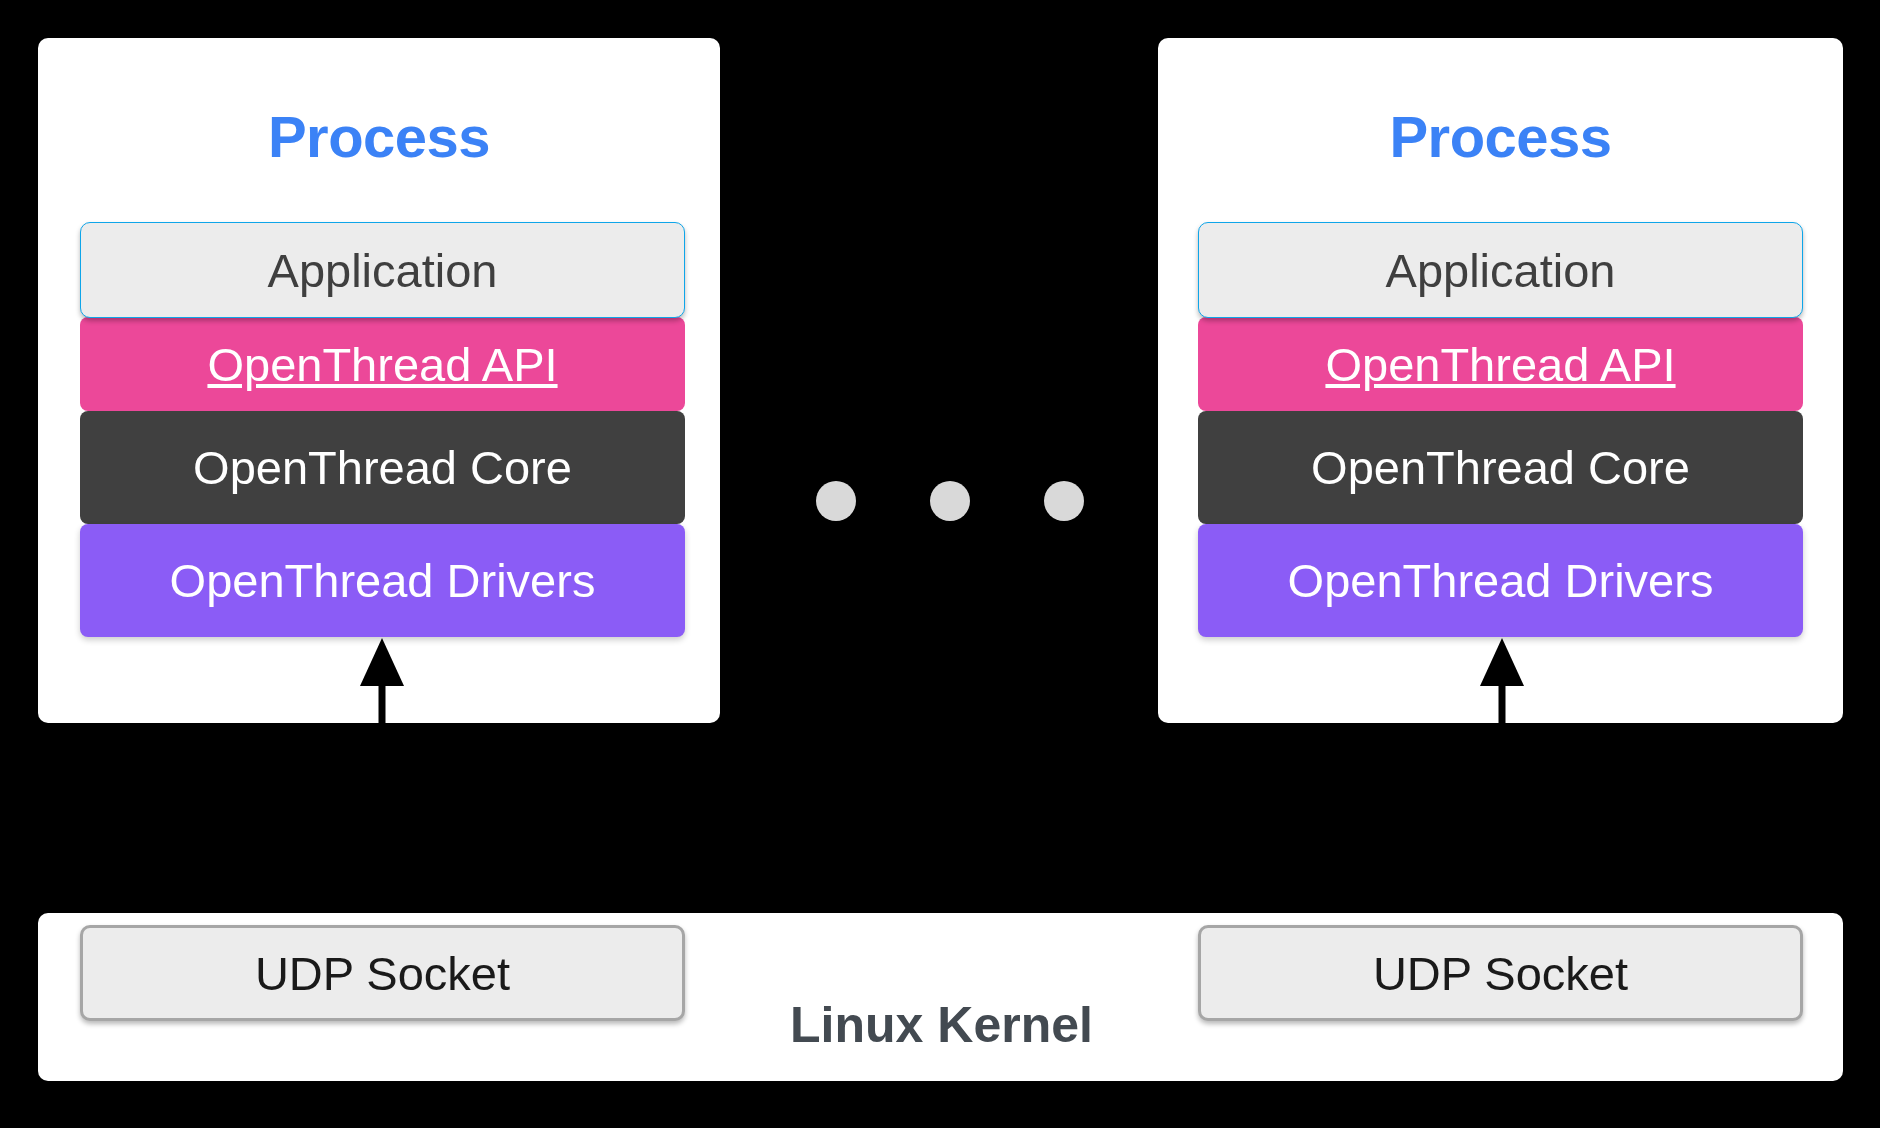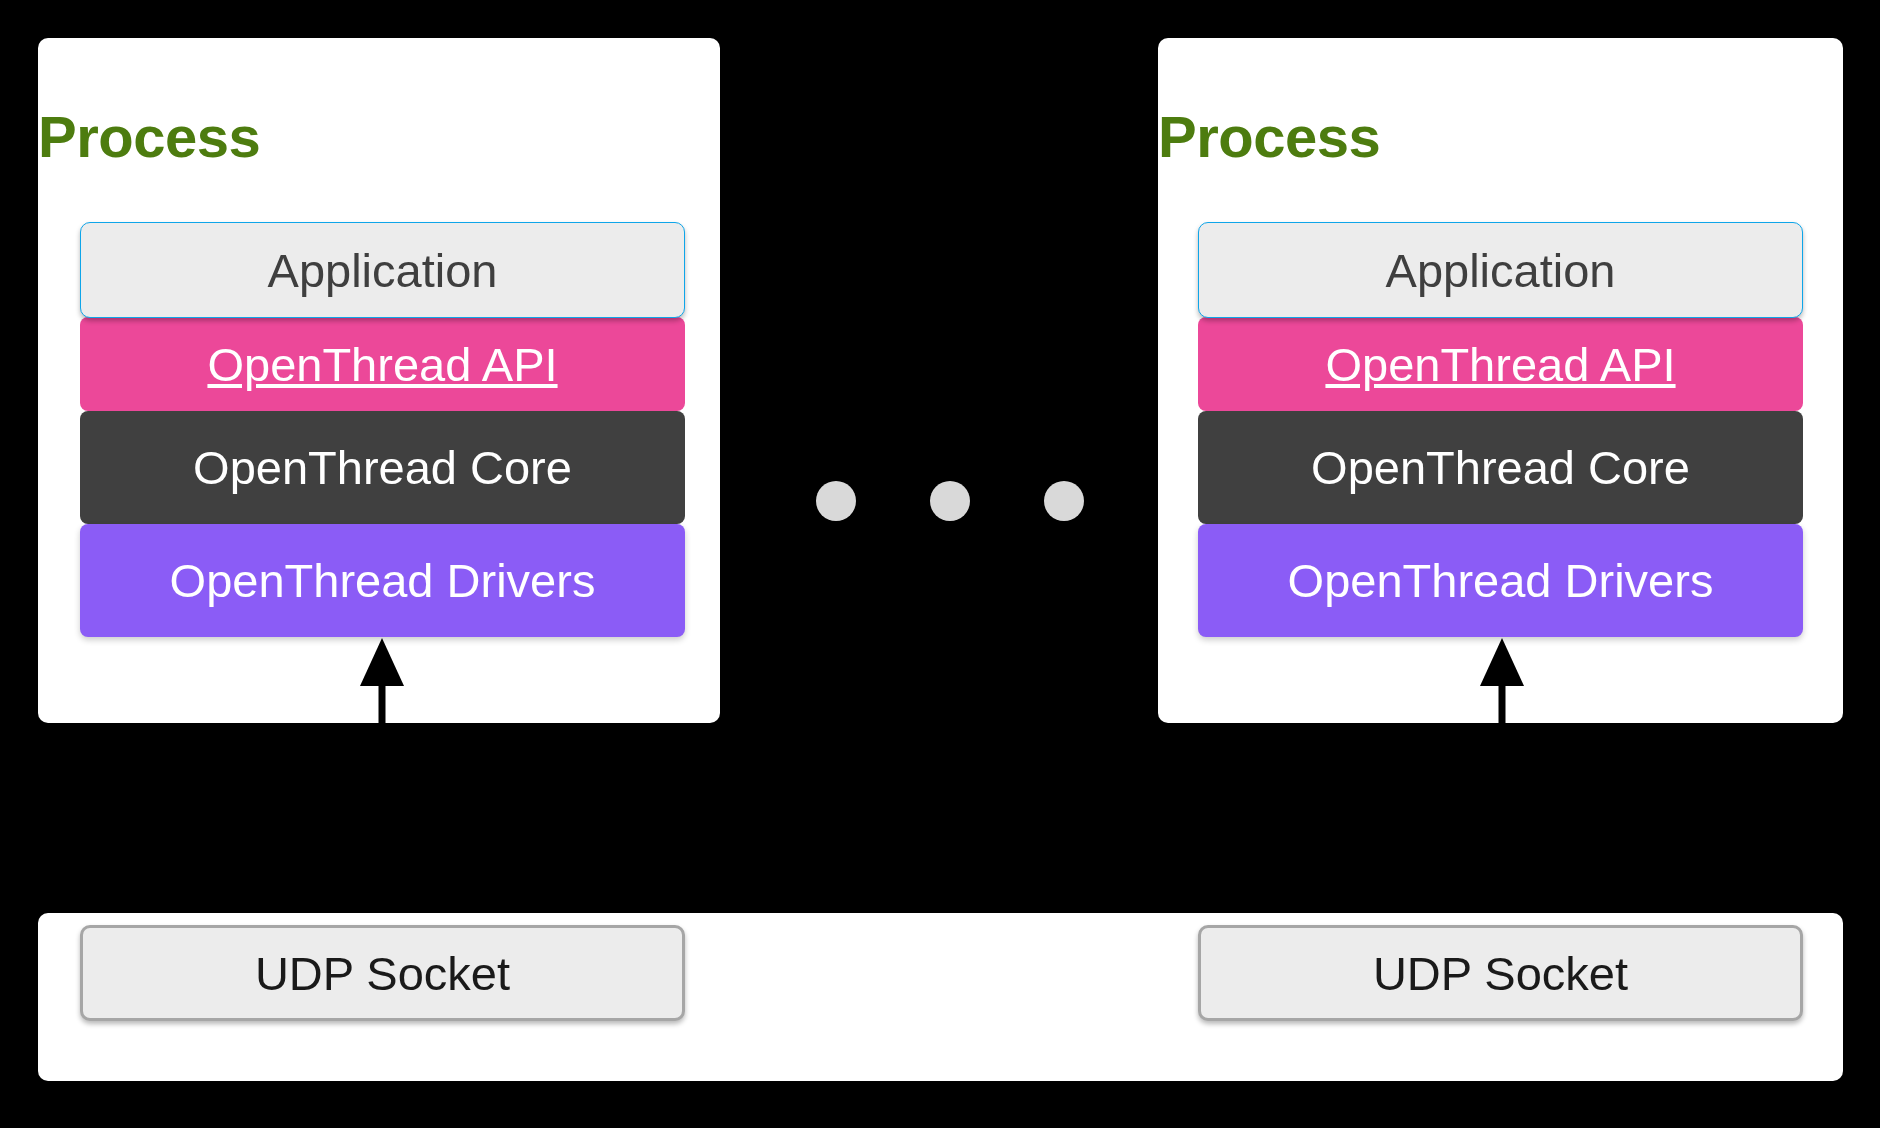--- a/index.html
+++ b/index.html
@@ -21,24 +21,24 @@
   .process-card {
     position: absolute;
     background: #ffffff;
     border-radius: 10px;
     box-shadow: 0 3px 6px rgba(0,0,0,0.30);
   }
   .process-title {
     position: absolute;
     left: 0;
     right: 7px;
-    text-align: left;
+    text-align: center;
     font-size: 58px;
     font-weight: bold;
-    color: #4d7c0f;
+    color: #3b82f6;
     letter-spacing: -0.5px;
     line-height: 1;
     white-space: nowrap;
   }
 
   
   .layer {
     position: absolute;
     display: flex;
     align-items: center;
@@ -185,18 +185,19 @@
     <polygon points="32,2 54,50 10,50" fill="#000000"></polygon>
   </svg>
 
   <div class="kernel-card" style="left:38px; top:913px; width:1805px; height:168px;">
   </div>
 
   <div class="socket-box" style="left:80px; top:925px; width:605px; height:96px;">
     <span>UDP Socket</span>
   </div>
 
+  <div class="kernel-title" style="left:685px; width:513px; top:1000px;">Linux Kernel</div>
 
   <div class="socket-box" style="left:1198px; top:925px; width:605px; height:96px;">
     <span>UDP Socket</span>
   </div>
 
 </div>
 
 </body></html>

